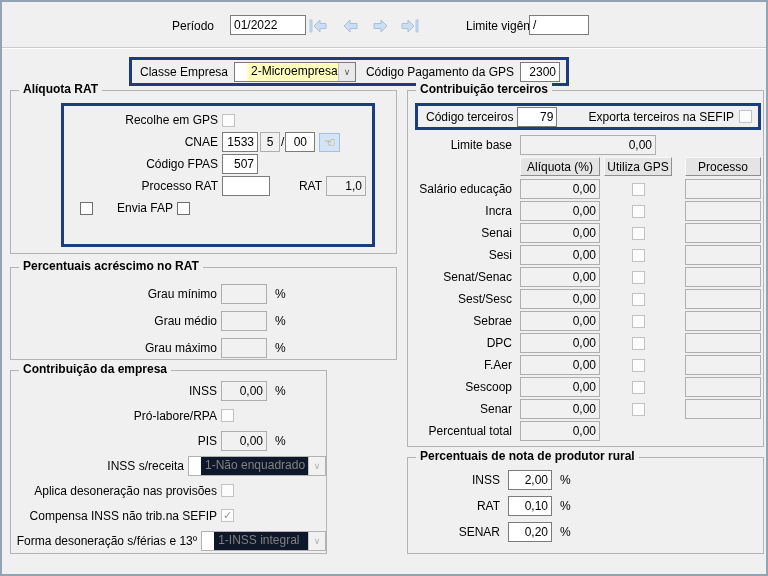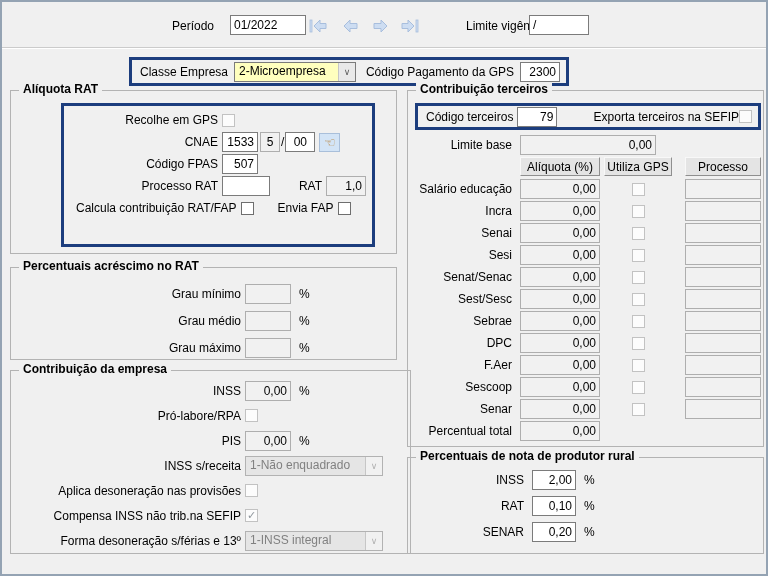--- a/index.html
+++ b/index.html
@@ -19,29 +19,29 @@
 input.ctr{ text-align:center; }
 input.dis{ background:#f1f1f1; border-color:#aeaeae; }
 .w40{ width:40px; } .w44{ width:36px; } .w46{ width:46px; } .w48{ width:48px; }
 .w56{ width:56px; } .w20{ width:20px; } .w30{ width:30px; }
 .checkbox{
   display:inline-flex; width:13px; height:13px; border:1px solid #6e6e6e; background:#fff;
   align-items:center; justify-content:center; font-size:11px; line-height:11px; color:#8f969c;
 }
 .checkbox.dis{ border-color:#c2c2c2; background:#fcfcfc; }
 .combo{ display:flex; align-items:stretch; height:20px; border:1px solid #7b7b7b; background:#fff; }
-.combo .val{ flex:1; padding:1px 4px 0 4px; white-space:nowrap; overflow:hidden; }
+.combo .val{ flex:1; padding:1px 4px 0 4px; white-space:nowrap; overflow:hidden;margin-left:12px; }
 .combo .chev{ width:17px; display:flex; align-items:center; justify-content:center;
   font-size:9px; color:#5a5a5a; background:#e9e9e9; border-left:1px solid #c6c6c6; }
 .combo.hl .val{ background:var(--combo-yellow); }
 .combo.dis{ border-color:#b2b2b2; }
-.combo.dis .val{ background:#e5e5e5; color:#808080; }
+.combo.dis .val{ background:#0f172a; color:#808080; }
 .combo.dis .chev{ background:#f1f1f1; color:#b0b0b0; }
 .navy{ border:3px solid var(--navy); }
-.groupbox{ position:absolute; border:1px solid #b3b3b3;padding-left:24px; }
+.groupbox{ position:absolute; border:1px solid #b3b3b3; }
 .groupbox>.gtitle{
   position:absolute; top:-9px; left:8px; background:#f0f0f0; padding:0 4px;
   font-weight:bold; white-space:nowrap;
 }
 
 .topbar-lbl-periodo{ position:absolute; left:120px; top:17px; width:92px; text-align:right; }
 .inp-periodo{ position:absolute; left:216px; top:13px; width:76px;margin-left:12px; }
 .navbtn{ position:absolute; top:14px; width:24px; height:20px; display:flex; align-items:center; justify-content:center; }
 .topbar-lbl-limite{ position:absolute; left:464px; top:17px; width:74px; text-align:right; }
 .inp-limite{ position:absolute; left:527px; top:13px; width:60px; }
@@ -64,30 +64,30 @@
 .rf-label{ padding-right:4px; }
 .chk-row{ padding-left:12px; }
 .chk-row .checkbox{ margin-left:4px; }
 .gap24{ display:inline-block; width:24px; }
 
 .g-grau{ left:8px; top:265px; width:387px; height:93px; padding-top:12px; }
 .g-row{ display:flex; align-items:center; height:27px; }
 .g-label{ width:210px; text-align:right; padding-right:4px; }
 .unit{ margin-left:8px; }
 
-.g-emp{ left:8px; top:368px; width:401px; height:184px; padding-top:7px; }
+.g-emp{ left:8px; top:368px; width:317px; height:184px; padding-top:7px; }
 .c-row{ display:flex; align-items:center; height:25px; }
 .c-label{ width:210px; text-align:right; padding-right:4px; white-space:nowrap; }
 .combo-w{ width:138px; }
 
 .g-terc{ left:405px; top:88px; width:357px; height:357px; }
 .terc-navy{ position:absolute; left:7px; top:12px; width:346px; height:27px;
   display:flex; align-items:center; padding:0 6px 0 8px; }
 .terc-code-input{ margin-left:4px; }
-.terc-exp{ margin-left:auto; }
+.terc-exp{ margin-left:auto; margin-right:5px; }
 .limite-row{ position:absolute; left:0; top:44px; width:100%; display:flex; align-items:center; }
 .t-label{ width:108px; text-align:right; padding-right:4px; white-space:nowrap; }
 .limite-input{ margin-left:4px; width:136px; }
 .t-headers{ position:absolute; left:112px; top:66px; display:flex; }
 .t-head{ height:19px; display:flex; align-items:center; justify-content:center; font-weight:normal;
   background:#e4e4e4; border:1px solid; border-color:#f8f8f8 #8f8f8f #8f8f8f #f8f8f8; }
 .th-aliq{ width:80px; } .th-gps{ width:68px; margin-left:4px; } .th-proc{ width:76px; margin-left:13px; }
 .t-rows{ position:absolute; left:0; top:87px; width:100%; }
 .t-row{ display:flex; align-items:center; height:22px; }
 .t-aliq{ margin-left:4px; width:80px; }
@@ -169,21 +169,20 @@
         <span class="nb-label lbl">Código FPAS</span>
         <input class="w44 num" readonly="" value="507" style="">
       </div>
       <div class="nb-row">
         <span class="nb-label lbl">Processo RAT</span>
         <input class="w48" readonly="" value="" style="">
         <span class="lbl ml-auto rf-label">RAT</span>
         <input class="w40 num dis" readonly="" value="1,0" style="">
       </div>
       <div class="nb-row chk-row">
-        <span class="lbl">Calcula contribuição RAT/FAP</span>
         <span class="checkbox"></span>
         <span class="gap24"></span>
         <span class="lbl">Envia FAP</span>
         <span class="checkbox"></span>
       </div>
     </div>
   </div>
 
   <div class="groupbox g-grau">
     <span class="gtitle">Percentuais acréscimo no RAT</span>

